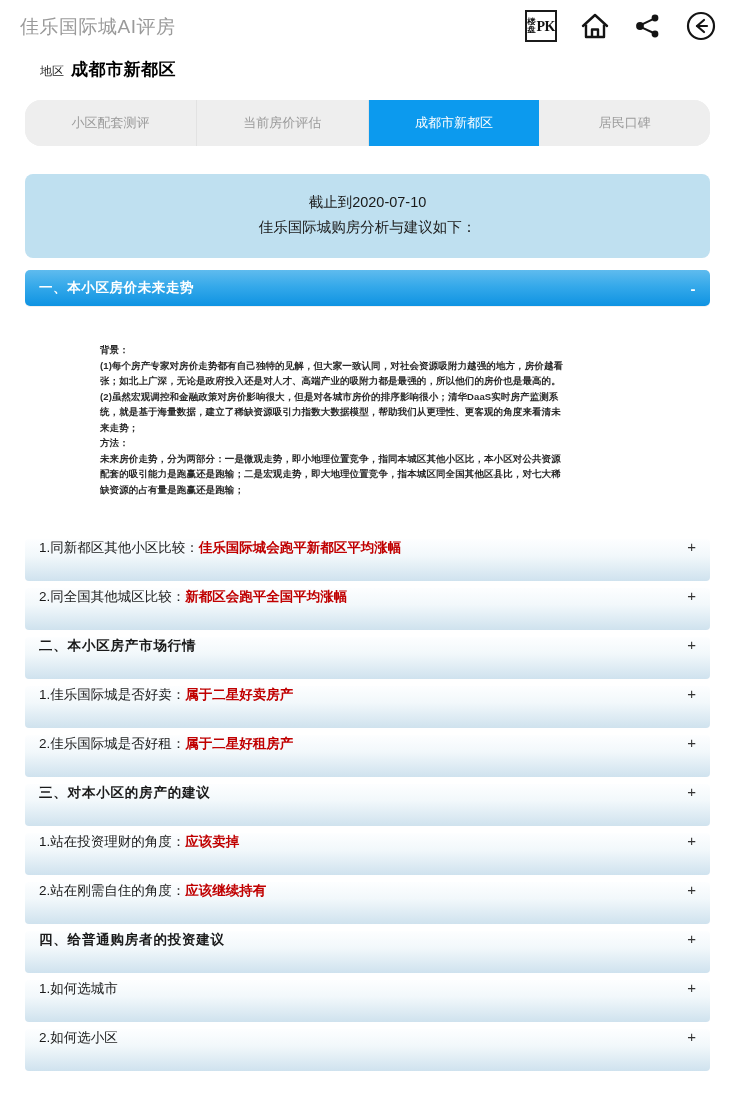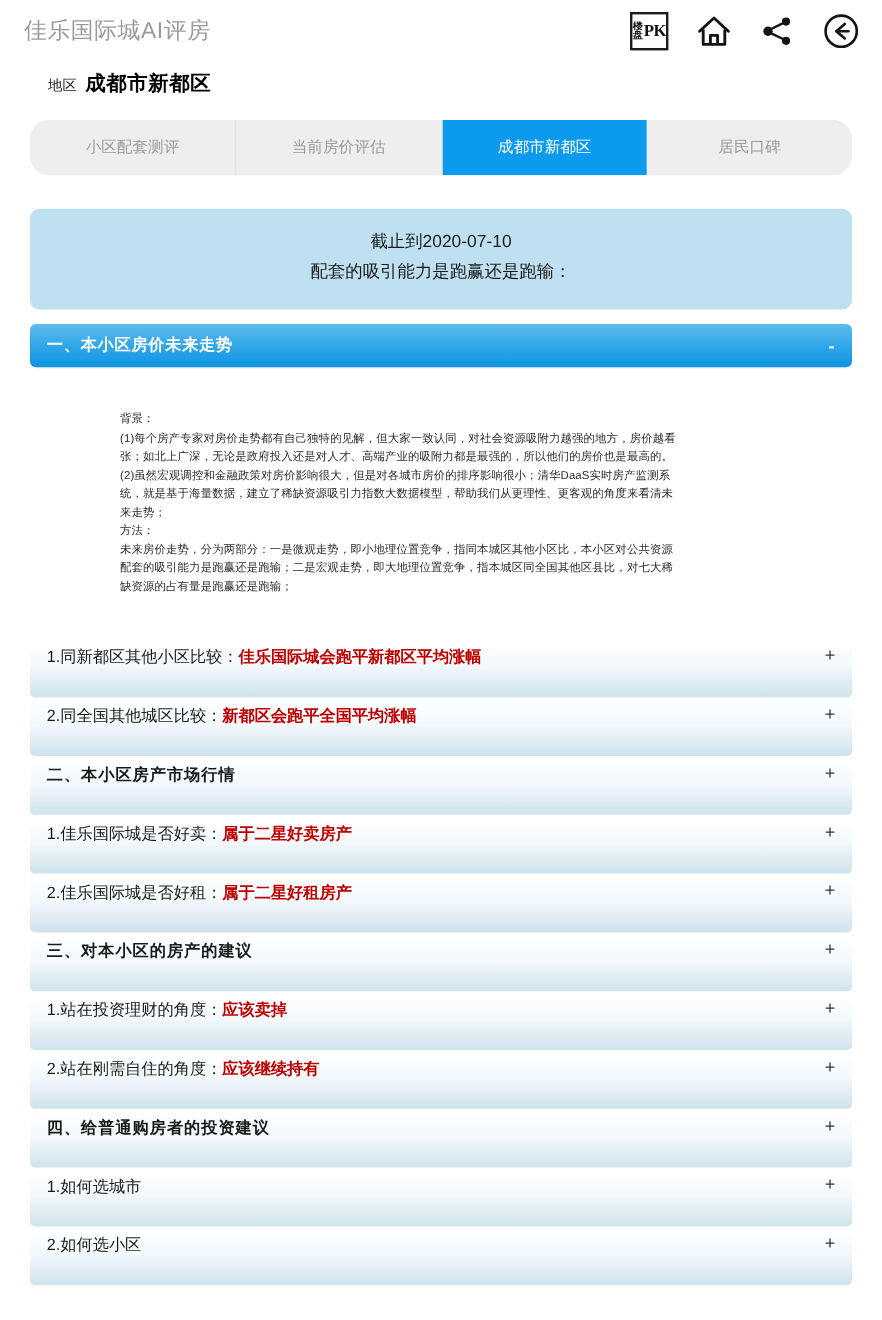--- a/index.html
+++ b/index.html
@@ -142,20 +142,21 @@
   }
 
   
   .body-text {
     margin: 36px 95px 0 100px;
     font-size: 9.5px;
     line-height: 15.5px;
     color: #2b2b2b;
     text-align: justify;
     letter-spacing: 0.1px;
+    font-weight: bold;
   }
   .body-text p { margin: 0; }
 
   
   .rows { margin: 42px 25px 0 25px; }
   .acc-row {
     height: 42px;
     margin-bottom: 7px;
     border-radius: 4px;
     background: linear-gradient(to bottom, #fdfeff 0%, #f2f8fb 40%, #cfe2ee 100%);
@@ -227,21 +228,21 @@
 
 <div class="tabbar">
   <div class="tab">小区配套测评</div>
   <div class="tab">当前房价评估</div>
   <div class="tab active">成都市新都区</div>
   <div class="tab">居民口碑</div>
 </div>
 
 <div class="info-banner">
   <div>截止到2020-07-10</div>
-  <div>配套的吸引能力是跑赢还是跑输：</div>
+  <div>佳乐国际城购房分析与建议如下：</div>
 </div>
 
 <div class="section-blue">
   <span>一、本小区房价未来走势</span>
   <span class="sign">-</span>
 </div>
 
 <div class="body-text">
   <p>背景：</p>
   <p>(1)每个房产专家对房价走势都有自己独特的见解，但大家一致认同，对社会资源吸附力越强的地方，房价越看</p>

